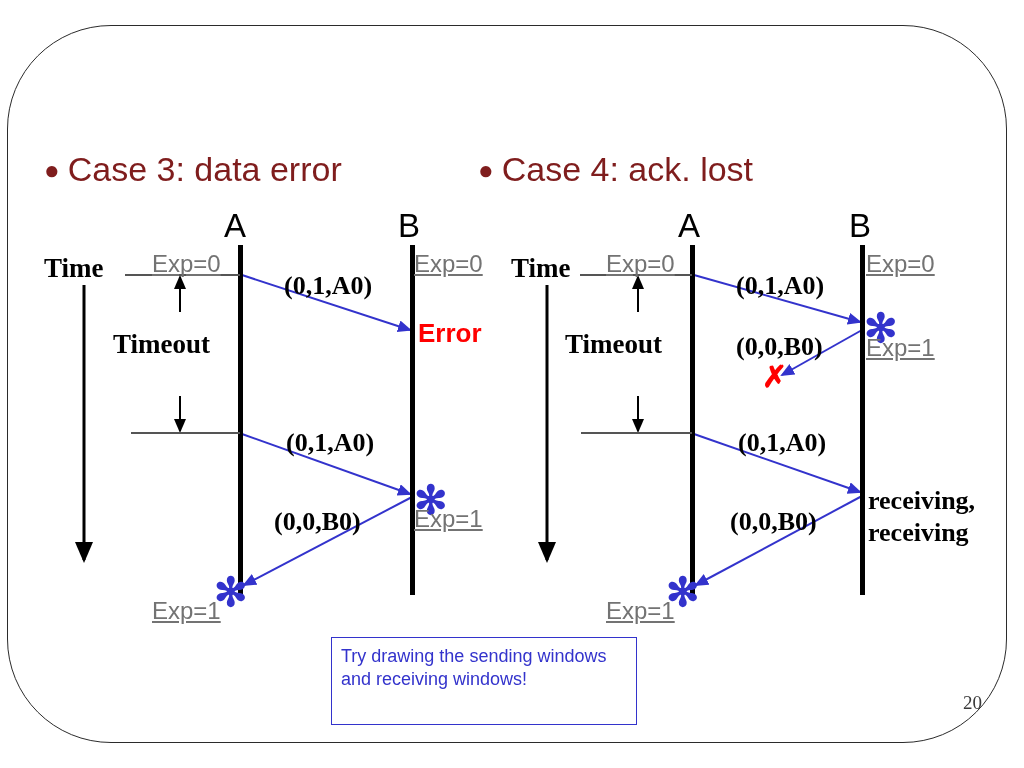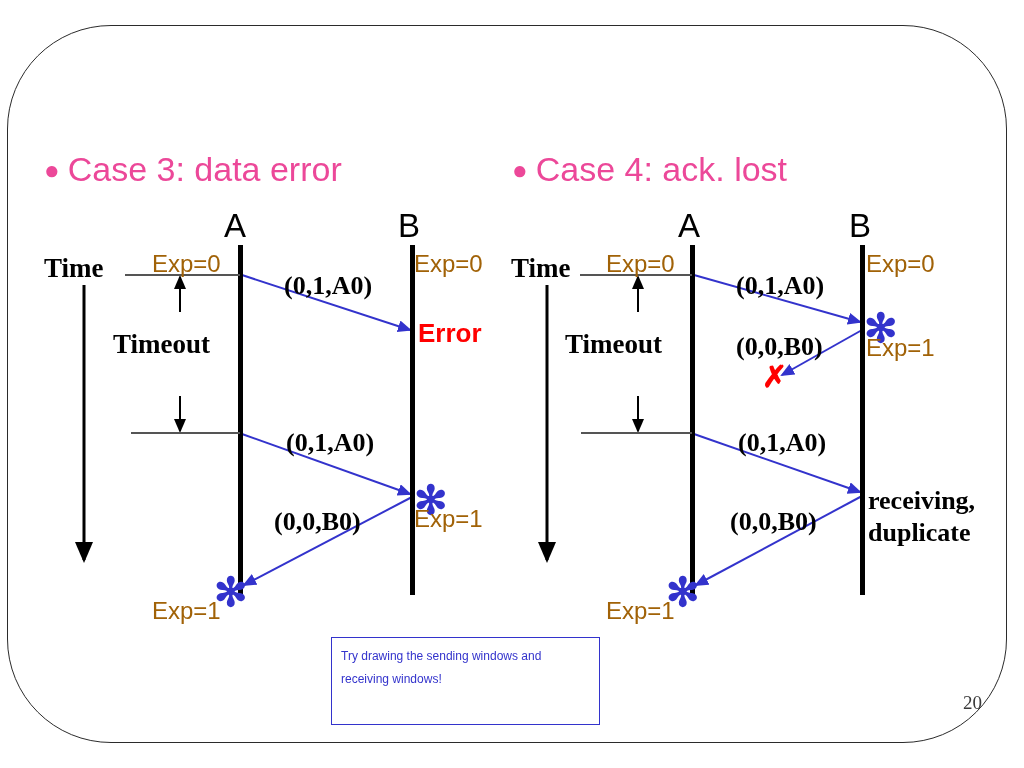--- a/index.html
+++ b/index.html
@@ -20,40 +20,41 @@
     position:absolute;left:0;top:62px;width:1024px;text-align:center;
     font-size:39px;font-family:"Liberation Sans", sans-serif;
     color:#000;letter-spacing:0px;
   }
   .title span{ border-bottom:2.5px solid #000; padding-bottom:2px;}
 
   .bullet-row{
     position:absolute;top:150px;left:0;width:1024px;height:46px;
   }
   .bullet{
-    position:absolute;font-size:34px;color:#ec4899;white-space:nowrap;
+    position:absolute;font-size:34px;color:#7f1d1d;white-space:nowrap;
     font-family:"Liberation Sans", sans-serif;
   }
   .bullet .dot{font-size:26px;vertical-align:2px;margin-right:8px;}
   .b1{left:44px;}
-  .b2{left:512px;}
+  .b2{left:478px;}
 
   
   .lifeline{position:absolute;width:5px;background:#000;}
   .lbl-node{
     position:absolute;font-size:33px;color:#000;
     font-family:"Liberation Sans", sans-serif;
   }
   .timeword{
     position:absolute;font-family:"Liberation Serif", serif;
     font-weight:bold;font-size:27px;color:#000;white-space:nowrap;
   }
   .exp{
-    position:absolute;font-size:24px;color:#a16207;white-space:nowrap;
-    font-family:"Liberation Sans", sans-serif;
+    position:absolute;font-size:24px;color:#737373;white-space:nowrap;
+    font-family:"Liberation Sans", sans-serif;
+    text-decoration:underline;
   }
   .frame-lbl{
     position:absolute;font-family:"Liberation Serif", serif;
     font-weight:bold;font-size:26px;color:#000;white-space:nowrap;text-align:right;
   }
   .errlbl{
     position:absolute;font-family:Liberation Sans, sans-serif;
     font-weight:bold;font-size:26px;color:#ff0000;white-space:nowrap;
   }
   .star{
@@ -63,23 +64,23 @@
   .xmark{
     position:absolute;color:#ff0000;font-size:30px;line-height:1;
     font-weight:bold;font-family:"Liberation Sans", sans-serif;
   }
   .hline{position:absolute;height:1.6px;background:#555;}
 
   svg.olay{position:absolute;left:0;top:0;width:1024px;height:768px;
            pointer-events:none;overflow:visible;}
 
   .note{
-    position:absolute;left:331px;top:637px;width:269px;height:88px;
+    position:absolute;left:331px;top:637px;width:306px;height:88px;
     border:1.3px solid #3333cc;box-sizing:border-box;
-    color:#3333cc;font-size:12px;line-height:23px;
+    color:#3333cc;font-size:18px;line-height:23px;
     padding:7px 9px;font-family:"Liberation Sans", sans-serif;
   }
   .pagenum{
     position:absolute;left:963px;top:692px;
     font-family:"Liberation Serif", serif;font-size:19px;color:#3a3a3a;
   }
 </style>
 </head>
 <body>
 
@@ -185,21 +186,21 @@
     <div class="star" style="left:864px;top:308px;">✻</div>
     <div class="exp" style="left:866px;top:334px;">Exp=1</div>
 
     <div class="frame-lbl" style="left:736px;top:332px;">(0,0,B0)</div>
 
     <div class="xmark" style="left:762px;top:362px;">✗</div>
 
     <div class="frame-lbl" style="left:738px;top:428px;">(0,1,A0)</div>
 
     <div class="frame-lbl" style="left:868px;top:486px;">receiving,</div>
-    <div class="frame-lbl" style="left:868px;top:518px;">duplicate</div>
+    <div class="frame-lbl" style="left:868px;top:518px;">receiving</div>
 
     <div class="frame-lbl" style="left:730px;top:507px;">(0,0,B0)</div>
 
     <div class="star" style="left:666px;top:572px;">✻</div>
     <div class="exp" style="left:606px;top:597px;">Exp=1</div>
   </div>
 
   <div class="note">Try drawing the sending windows and receiving windows!</div>
 
   <div class="pagenum">20</div>

